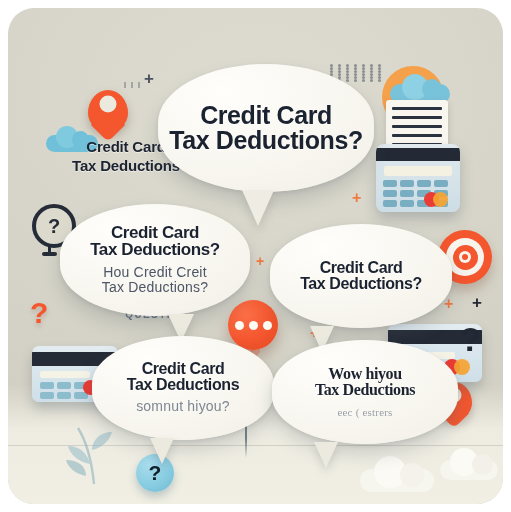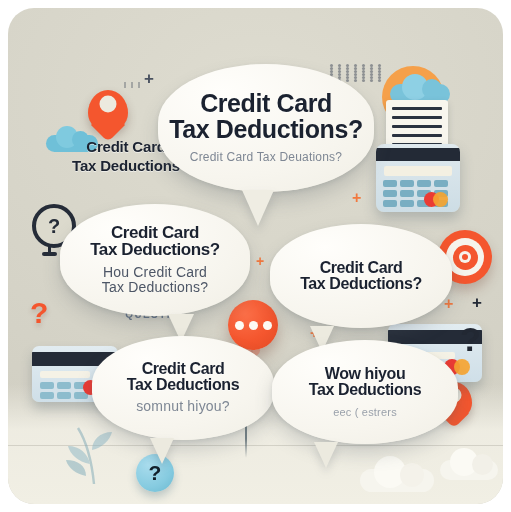--- a/index.html
+++ b/index.html
@@ -87,21 +87,21 @@
   #bubbleD .title{font-size:16px;}
   #bubbleD .sub{font-size:14px;margin-top:6px;}
   #bubbleD .tail{
     left:58px;bottom:-24px;
     border-width:26px 12px 0 12px;
     border-color:#eceadf transparent transparent transparent;
     filter:drop-shadow(0 5px 4px rgba(80,90,100,.2));
   }
 
   
-  #bubbleE{left:264px;top:332px;width:186px;height:104px;}
+  #bubbleE{left:264px;top:332px;width:186px;height:104px;font-family:Liberation Serif, serif;}
   #bubbleE .title{font-size:16px;}
   #bubbleE .sub{font-size:11px;margin-top:7px;color:#9aa1ab;}
   #bubbleE .tail{
     left:42px;bottom:-24px;
     border-width:26px 12px 0 12px;
     border-color:#eceadf transparent transparent transparent;
     filter:drop-shadow(0 5px 4px rgba(80,90,100,.2));
   }
 
   
@@ -480,31 +480,30 @@
 
     <div id="caption">
       <div>QUESTIO:</div>
     </div>
 
     <div class="bubble" id="bubbleA">
       <div class="title">
         <div>Credit Card</div>
         <div>Tax Deductions?</div>
       </div>
-      <div class="sub">Credit Card Tax Deuations?</div>
       <div class="tail"></div>
     </div>
 
     <div class="bubble" id="bubbleB">
       <div class="title">
         <div>Credit Card</div>
         <div>Tax Deductions?</div>
       </div>
       <div class="sub dark">
-        <div>Hou Credit Card</div>
+        <div>Hou Credit Creit</div>
         <div>Tax Deductions?</div>
       </div>
       <div class="tail"></div>
     </div>
 
     <div class="bubble" id="bubbleC">
       <div class="title">
         <div>Credit Card</div>
         <div>Tax Deductions?</div>
       </div>

